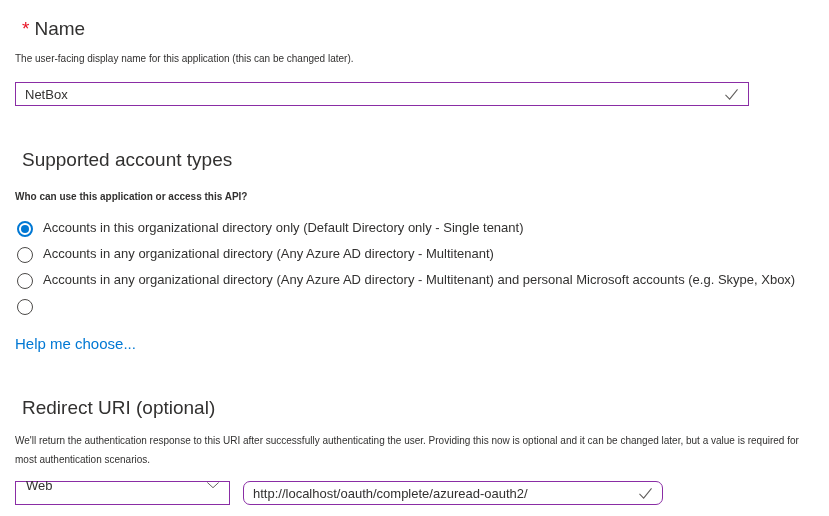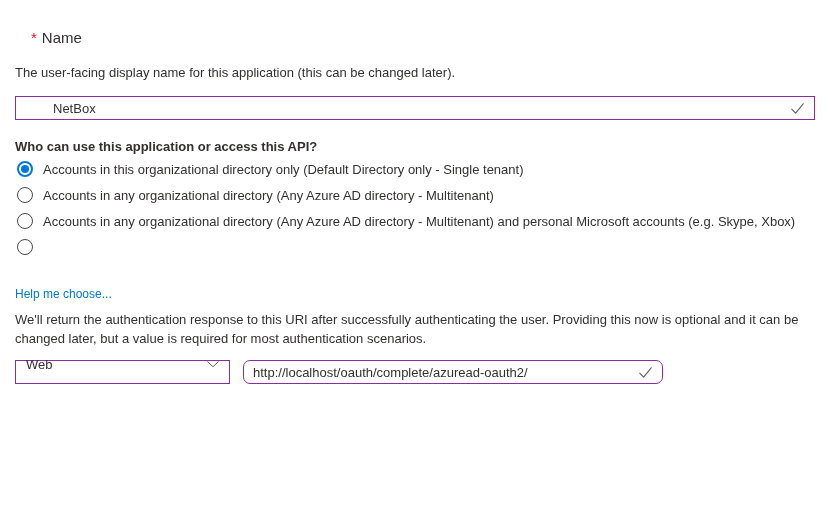--- a/index.html
+++ b/index.html
@@ -8,67 +8,67 @@
     width: 829px;
     height: 516px;
     background: #ffffff;
     overflow: hidden;
     font-family: "Liberation Sans", sans-serif;
     color: #323130;
   }
   .page { padding: 12px 15px 0 15px; }
 
   .section-title {
-    margin: 16px;
-    font-size: 15px;
+    margin: 7px;
+    font-size: 19px;
     font-weight: 400;
     line-height: 20px;
     color: #323130;
   }
   .required {
     color: #e81123;
     margin-right: 5px;
   }
   .desc {
     margin: 11px 0 0 0;
-    font-size: 13px;
+    font-size: 10px;
     line-height: 18px;
     max-width: 805px;
     color: #323130;
   }
 
   .field {
     display: flex;
     align-items: center;
     height: 24px;
     border: 1px solid #8a2da5;
     background: #fff;
   }
-  .name-field { width: 800px; margin-top: 14px; padding-left: 28px; }
+  .name-field { width: 734px; margin-top: 14px; }
   .text-input {
     flex: 1 1 auto;
     min-width: 0;
     height: 100%;
     border: none;
     outline: none;
     background: transparent;
     padding: 0 0 0 9px;
     font-family: "Liberation Sans", sans-serif;
     font-size: 13px;
     color: #323130;
   }
   .field-icon { flex: 0 0 auto; margin: 0 9px 0 6px; }
 
   .mt-account { margin-top: 44px; }
   .question { margin-top: 18px; font-weight: bold; }
 
   .radio-group { margin-top: 5px; }
   .radio-row {
     display: flex;
-    align-items: flex-start;
+    align-items: flex-end;
     height: 26px;
     cursor: pointer;
   }
   .radio {
     flex: 0 0 auto;
     width: 16px;
     height: 16px;
     border-radius: 50%;
     border: 1px solid #4c4a48;
     margin: 0 10px 0 2px;
@@ -78,29 +78,29 @@
     background: #fff;
   }
   .radio.selected { border: 2px solid #0078d4; }
   .radio .dot { width: 8px; height: 8px; border-radius: 50%; background: transparent; }
   .radio.selected .dot { background: #0078d4; }
   .radio-label { font-size: 13px; line-height: 18px; color: #323130; }
 
   .link {
     display: inline-block;
     margin-top: 20px;
-    font-size: 12px;
+    font-size: 15px;
     line-height: 18px;
     color: #0078d4;
     text-decoration: none;
     cursor: pointer;
   }
 
   .mt-redirect { margin-top: 45px; }
-  .redirect-desc { margin-top: 7px; line-height: 19px; }
+  .redirect-desc { margin-top: 13px; line-height: 19px; }
 
   .bottom-row { display: flex; gap: 13px; margin-top: 12px; }
   .dropdown {
     width: 215px;
     height: 24px;
     border: 1px solid #8a2da5;
     background: #fff;
     display: flex;
     align-items: center;
     justify-content: space-between;
@@ -122,20 +122,21 @@
   <p class="desc">The user-facing display name for this application (this can be changed later).</p>
 
   <div class="field name-field">
     <input class="text-input" type="text" value="NetBox" style="">
     <svg class="field-icon" width="15" height="13" viewBox="0 0 16 14">
       <path d="M1.5 7.5 L6 12 L14.5 1.5" stroke="#605e5c" stroke-width="1.1" fill="none"></path>
     </svg>
   </div>
 
   
+  <h2 class="section-title mt-account">Supported account types</h2>
 
   <p class="desc question">Who can use this application or access this API?</p>
 
   <div class="radio-group">
     <div class="radio-row">
       <span class="radio selected">
           <span class="dot"></span>
         </span>
       <span class="radio-label">Accounts in this organizational directory only (Default Directory only - Single tenant)</span>
     </div>
@@ -154,20 +155,21 @@
     <div class="radio-row">
       <span class="radio">
           <span class="dot"></span>
         </span>
     </div>
   </div>
 
   <a class="link">Help me choose...</a>
 
   
+  <h2 class="section-title mt-redirect">Redirect URI (optional)</h2>
 
   <p class="desc redirect-desc">We'll return the authentication response to this URI after successfully authenticating the user. Providing this now is optional and it can be changed later, but a value is required for most authentication scenarios.</p>
 
   <div class="bottom-row">
     <div class="dropdown">
       <span>Web</span>
       <svg width="14" height="9" viewBox="0 0 16 10">
         <path d="M1.5 1.5 L8 7.5 L14.5 1.5" stroke="#605e5c" stroke-width="1.1" fill="none"></path>
       </svg>
     </div>

